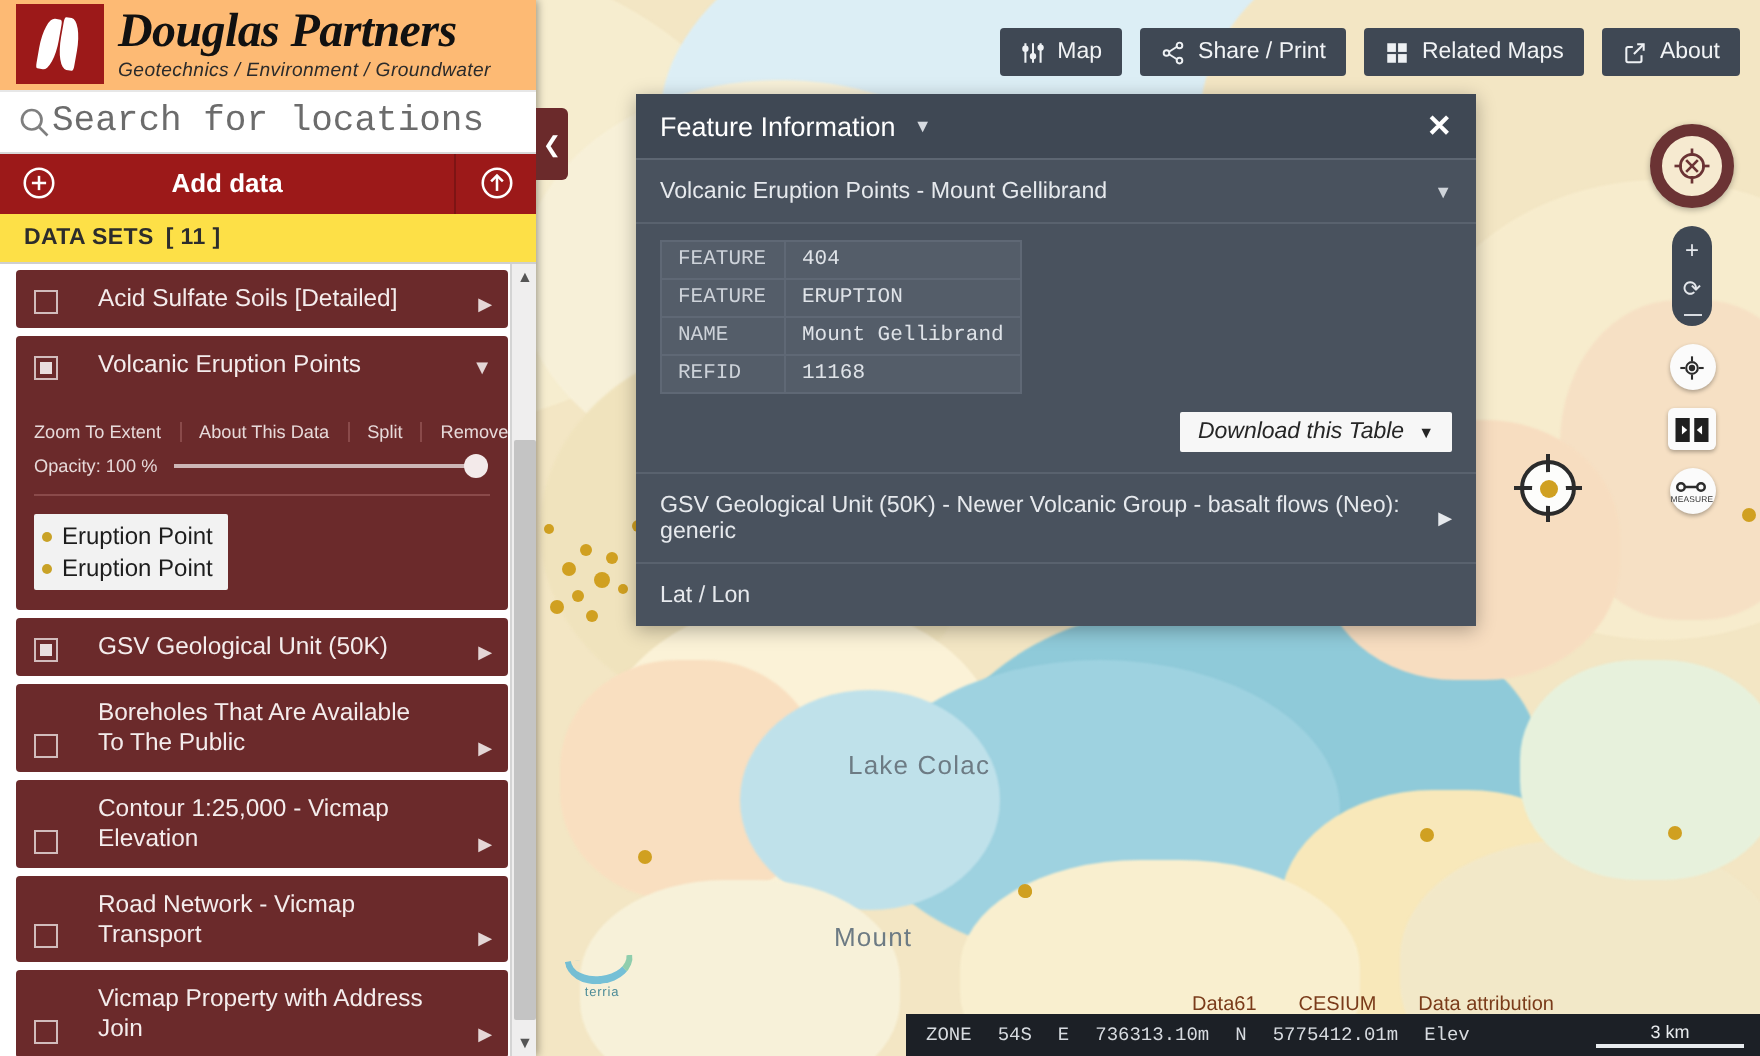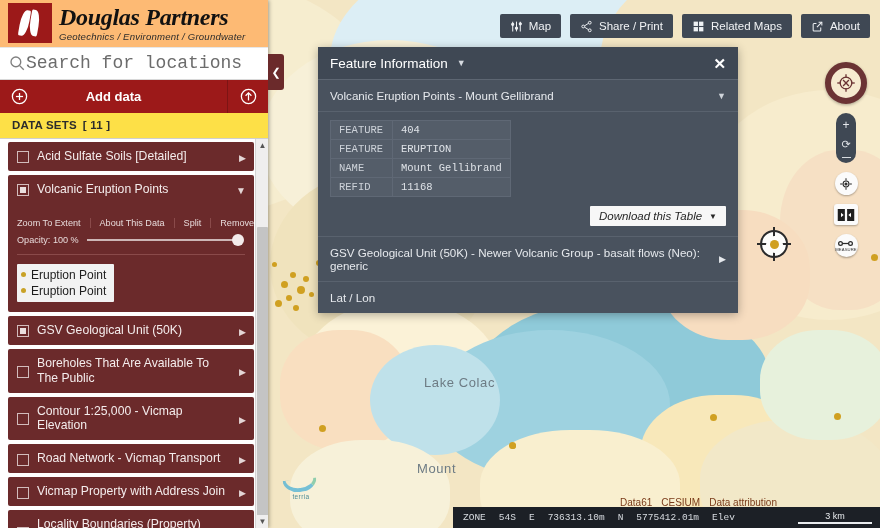--- a/index.html
+++ b/index.html
@@ -83,21 +83,21 @@
   }
   .datasets-scroll {
     flex: 1 1 auto; position: relative; overflow: hidden;
     background: #ffffff; padding: 3px 14px 0 8px;
   }
   .ds-item {
     background: #6b2a2b; color: #f4ecec; margin-bottom: 4px;
     border-radius: 2px; cursor: pointer;
   }
   .ds-head {
-    display: flex; align-items: center; gap: 8px;
+    display: flex; align-items: flex-end; gap: 20px;
     padding: 7px 8px 7px 9px; min-height: 28px;
   }
   .chk {
     width: 12px; height: 12px; flex: 0 0 auto; margin-top: 2px;
     border: 1.5px solid #d2bcbc; background: transparent;
   }
   .chk.on { background: #e9dede; box-shadow: inset 0 0 0 2px #6b2a2b; border-color:#d2bcbc; }
   .ds-label { flex: 1 1 auto; font-size: 12.2px; line-height: 1.22; }
   .caret-r, .caret-d { flex: 0 0 auto; margin-top: 3px; font-size: 9px; color: #e4d6d6; }
   .caret-d { font-size: 10px; }
@@ -230,21 +230,21 @@
   .rc-sq {
     width: 24px; height: 21px; border-radius: 3px; background: #fbfbfb;
     display: flex; align-items: center; justify-content: center; cursor: pointer;
     box-shadow: 0 1px 2px rgba(0,0,0,.3);
   }
   .rc-label { font-size: 4.2px; color: #333; letter-spacing: .1px; }
 
   
   .attrib {
     position: absolute; right: 103px; bottom: 20px; z-index: 22;
-    font-size: 10px; color: #7a3b1a; display: flex; gap: 9px;
+    font-size: 10px; color: #7a3b1a; display: flex; gap: 21px;
   }
   .attrib span { cursor: pointer; }
   .bottom-bar {
     position: absolute; left: 453px; right: 0; bottom: 0; height: 21px;
     background: #1c2026; color: #d7dbe0; z-index: 26;
     display: flex; align-items: center;
     font-family: "Liberation Mono", monospace; font-size: 9.5px;
   }
   .bb-coords { display: flex; gap: 13px; padding-left: 10px; white-space: nowrap; }
   .scalebar {

